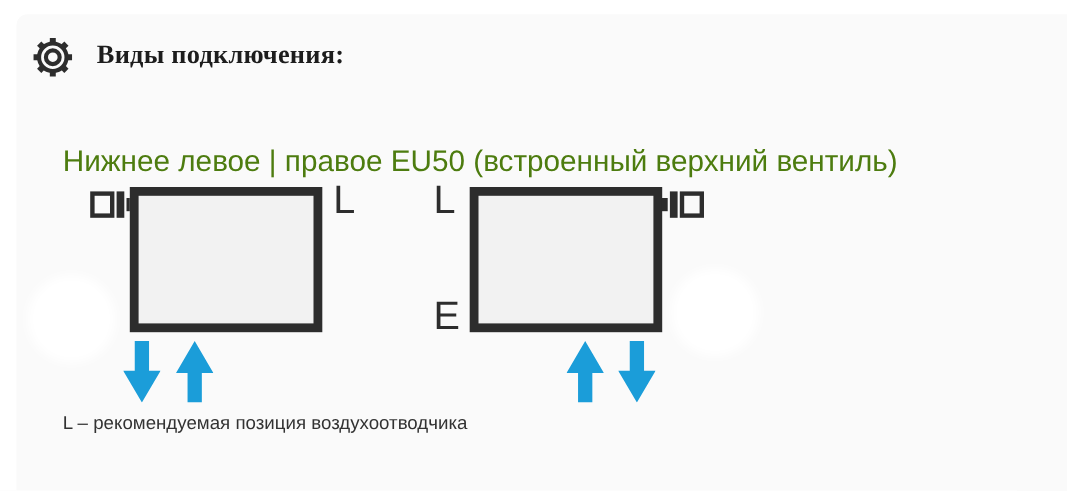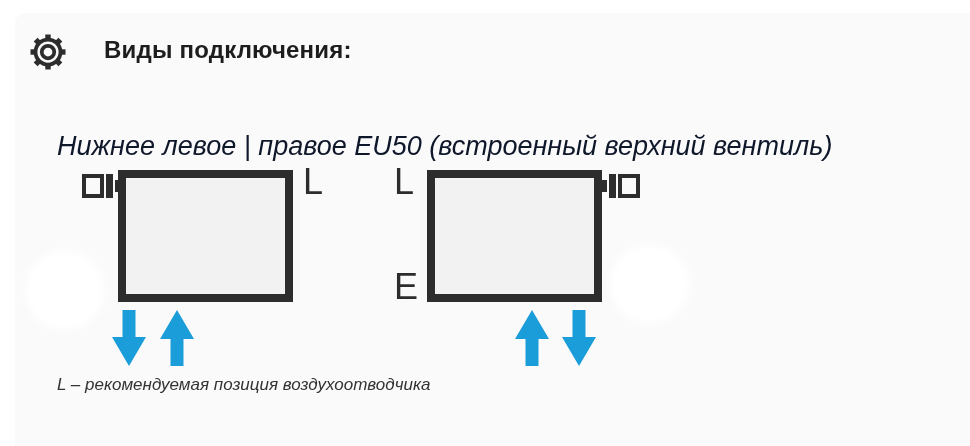--- a/index.html
+++ b/index.html
@@ -27,29 +27,28 @@
   }
   .wm-1{left:25px;top:250px;width:80px;height:80px}
   .wm-2{left:610px;top:244px;width:80px;height:80px}
 
   
   .gear{position:absolute;left:28px;top:31px;width:40px;height:42px}
   .gear line{stroke:var(--outline-dark);stroke-width:6.5}
   .gear .body{fill:var(--panel-background);stroke:var(--outline-dark);stroke-width:4.5}
   .gear .hole{fill:none;stroke:var(--outline-dark);stroke-width:4.5}
   .title{
-    position:absolute;left:104px;top:38px;
+    position:absolute;left:88px;top:38px;
     font-size:24px;font-weight:bold;line-height:24px;color:#1d1d1d;
-    white-space:nowrap;letter-spacing:.2px;
+    white-space:nowrap;letter-spacing:.2px;font-family:Liberation Serif, serif;
   }
   .subtitle{
     position:absolute;left:57px;top:131px;
-    font-size:27px;line-height:30px;font-weight:400;color:#0f172a;
+    font-size:27px;line-height:30px;font-weight:400;color:#4d7c0f;
     white-space:nowrap;
-    font-style:italic;
   }
 
   
   .radiator-body{
     position:absolute;width:175px;height:132px;
     border:8px solid var(--outline-dark);
     background:var(--radiator-fill);
   }
   .rad-left{left:118px;top:170px}
   .rad-right{left:427px;top:170px}
@@ -71,21 +70,21 @@
 
   .arrow{position:absolute;width:34px;height:56px;color:var(--accent-blue)}
   .arrow path{fill:currentColor}
   .ar-1{left:112px;top:310px}
   .ar-2{left:160px;top:310px}
   .ar-3{left:515px;top:310px}
   .ar-4{left:562px;top:310px}
 
   .legend{
     position:absolute;left:57px;top:373px;
-    font-size:17px;line-height:23px;color:#333333;font-style:italic;
+    font-size:17px;line-height:23px;color:#333333;
   }
 </style>
 </head>
 <body>
 
 <div class="panel"></div>
 <div class="wm-circle wm-1"></div>
 <div class="wm-circle wm-2"></div>
 
 <svg class="gear" viewBox="0 0 48 48" aria-hidden="true">

